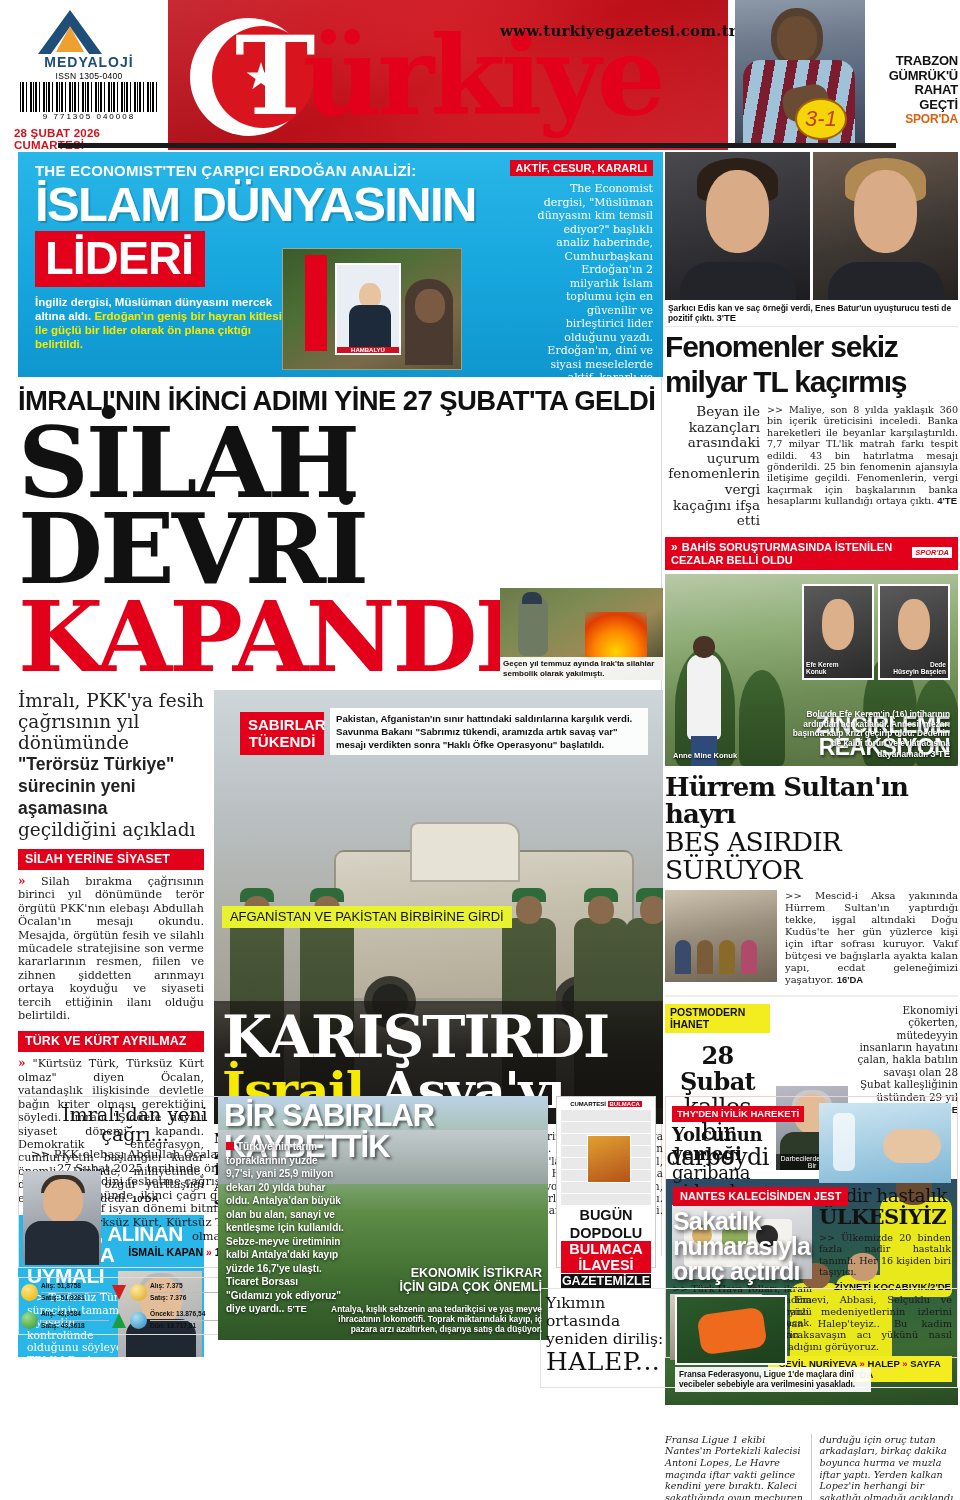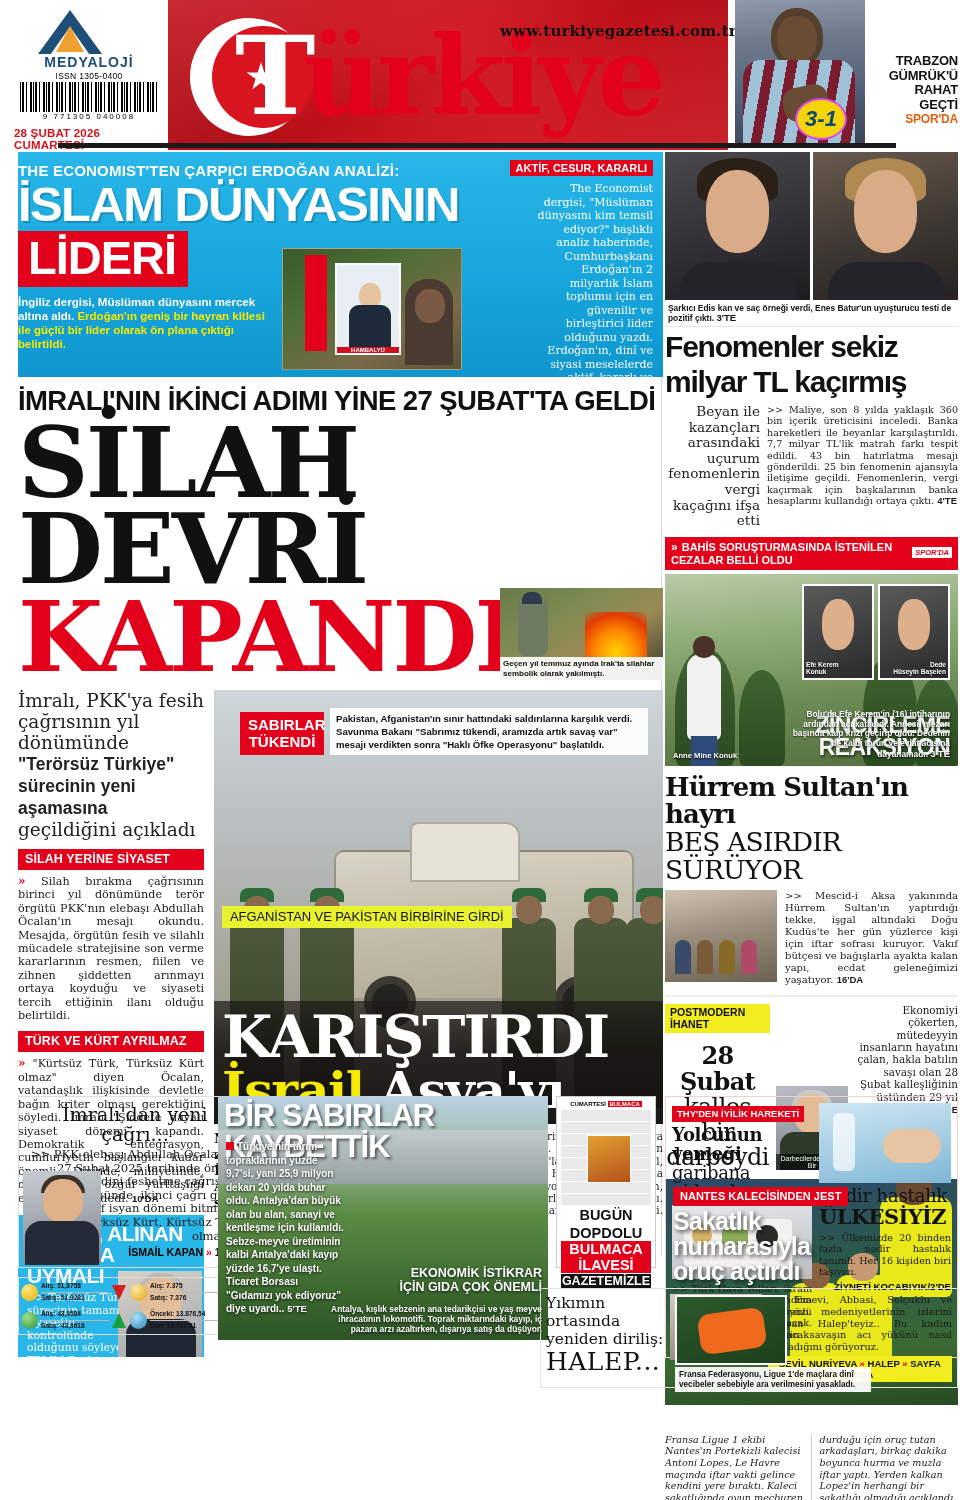--- a/index.html
+++ b/index.html
@@ -72,42 +72,42 @@
     background:linear-gradient(175deg,#8d98a8 0%,#6f7b8c 28%,#55627a 60%,#3a4355 100%);
     overflow:hidden;
   }
   .sp-head { position:absolute; left:36px; top:8px; width:52px; height:58px; border-radius:48% 48% 44% 44%; background:#55402f; }
   .sp-face { position:absolute; left:42px; top:16px; width:40px; height:46px; border-radius:46%; background:#6a4c35; }
   .sp-body { position:absolute; left:8px; top:60px; width:112px; height:90px;
     background:repeating-linear-gradient(100deg,#7b1d2e 0 10px,#9fc2d8 10px 22px); border-radius:18px 18px 0 0; }
   .sp-arm { position:absolute; left:48px; top:86px; width:46px; height:34px; background:#6a4c35; border-radius:14px; transform:rotate(-12deg); }
   .score-badge {
     position:absolute; left:795px; top:98px; width:52px; height:42px; border-radius:50%;
-    background:#f5d40a; border:2px solid #d946ef; color:#0c4a6e;
-    font-size:22px; font-weight:bold; display:flex; align-items:center; justify-content:center;
+    background:#f5d40a; border:2px solid #a16207; color:#c2410c;
+    font-size:22px; font-weight:normal; display:flex; align-items:center; justify-content:center;
     font-style:italic; font-family:"Liberation Sans", sans-serif;
   }
   .trabzon-kicker {
     position:absolute; left:866px; top:54px; width:92px; text-align:right;
     font-size:13px; font-weight:bold; line-height:14.5px; color:#111; letter-spacing:-.2px;
   }
   .trabzon-kicker .sp { color:#e06010; font-size:12px; }
   .headrule { position:absolute; left:58px; top:143px; width:838px; height:5px; background:#1a1a1a; }
 
   
   .cols { position:absolute; top:152px; left:0; width:960px; height:1348px; }
   .left-col { position:absolute; left:18px; top:0; width:645px; }
   .right-col { position:absolute; left:665px; top:0; width:293px; }
   .vrule { position:absolute; left:661px; top:4px; width:1px; height:1100px; background:#d8d8d8; }
 
   
   .teaser {
     position:relative; width:645px; height:225px;
     background:linear-gradient(180deg,#29b6e8 0%,#17a6dd 55%,#0f96cf 100%);
-    padding:10px 10px 8px 0; color:#fff; overflow:hidden;
+    padding:10px 10px 8px 17px; color:#fff; overflow:hidden;
   }
   .teaser-kicker { font-size:15px; font-weight:bold; letter-spacing:.2px; color:#fff; text-transform:uppercase; }
   .teaser-h1 {
     font-family:"Liberation Sans", sans-serif; font-weight:bold;
     font-size:49px; line-height:47px; letter-spacing:-1.6px; margin-top:2px;
     text-shadow:2px 2px 0 rgba(0,0,0,.18);
   }
   .teaser-h2 {
     display:inline-block; background:#e2001a; color:#fff; font-weight:bold;
     font-size:47px; line-height:47px; padding:3px 12px 6px 10px; letter-spacing:-1px; margin-top:3px;

